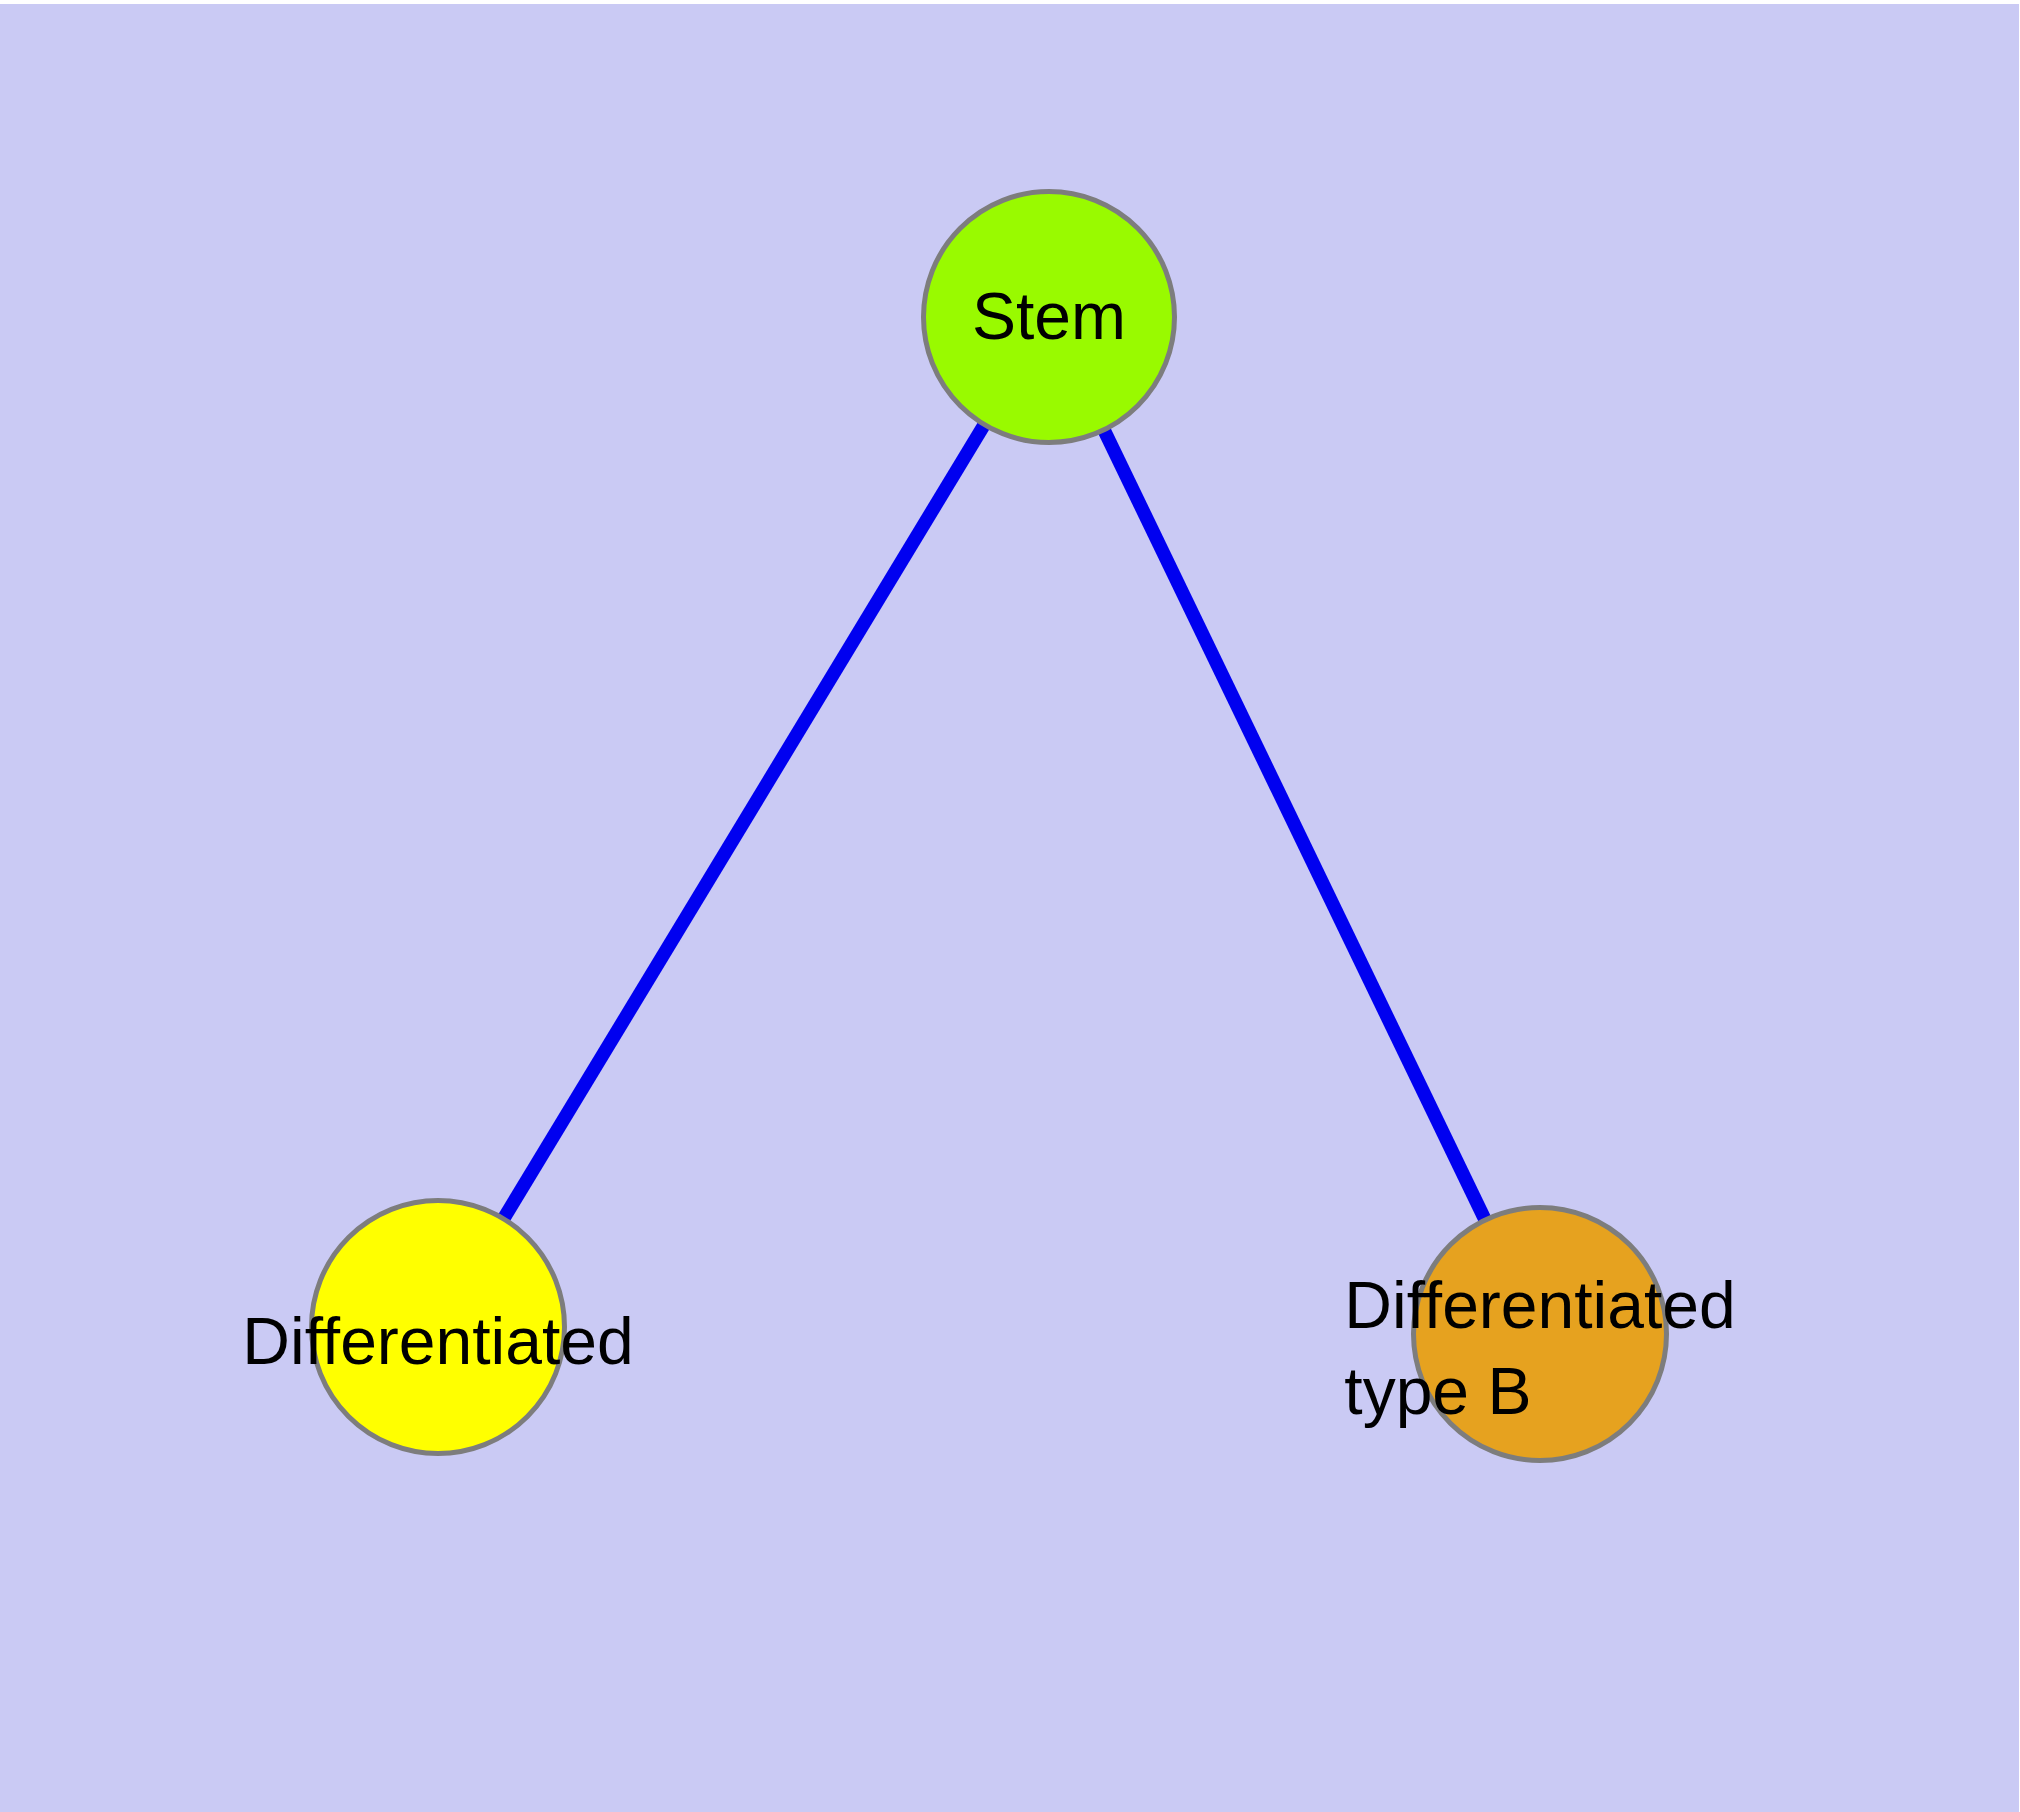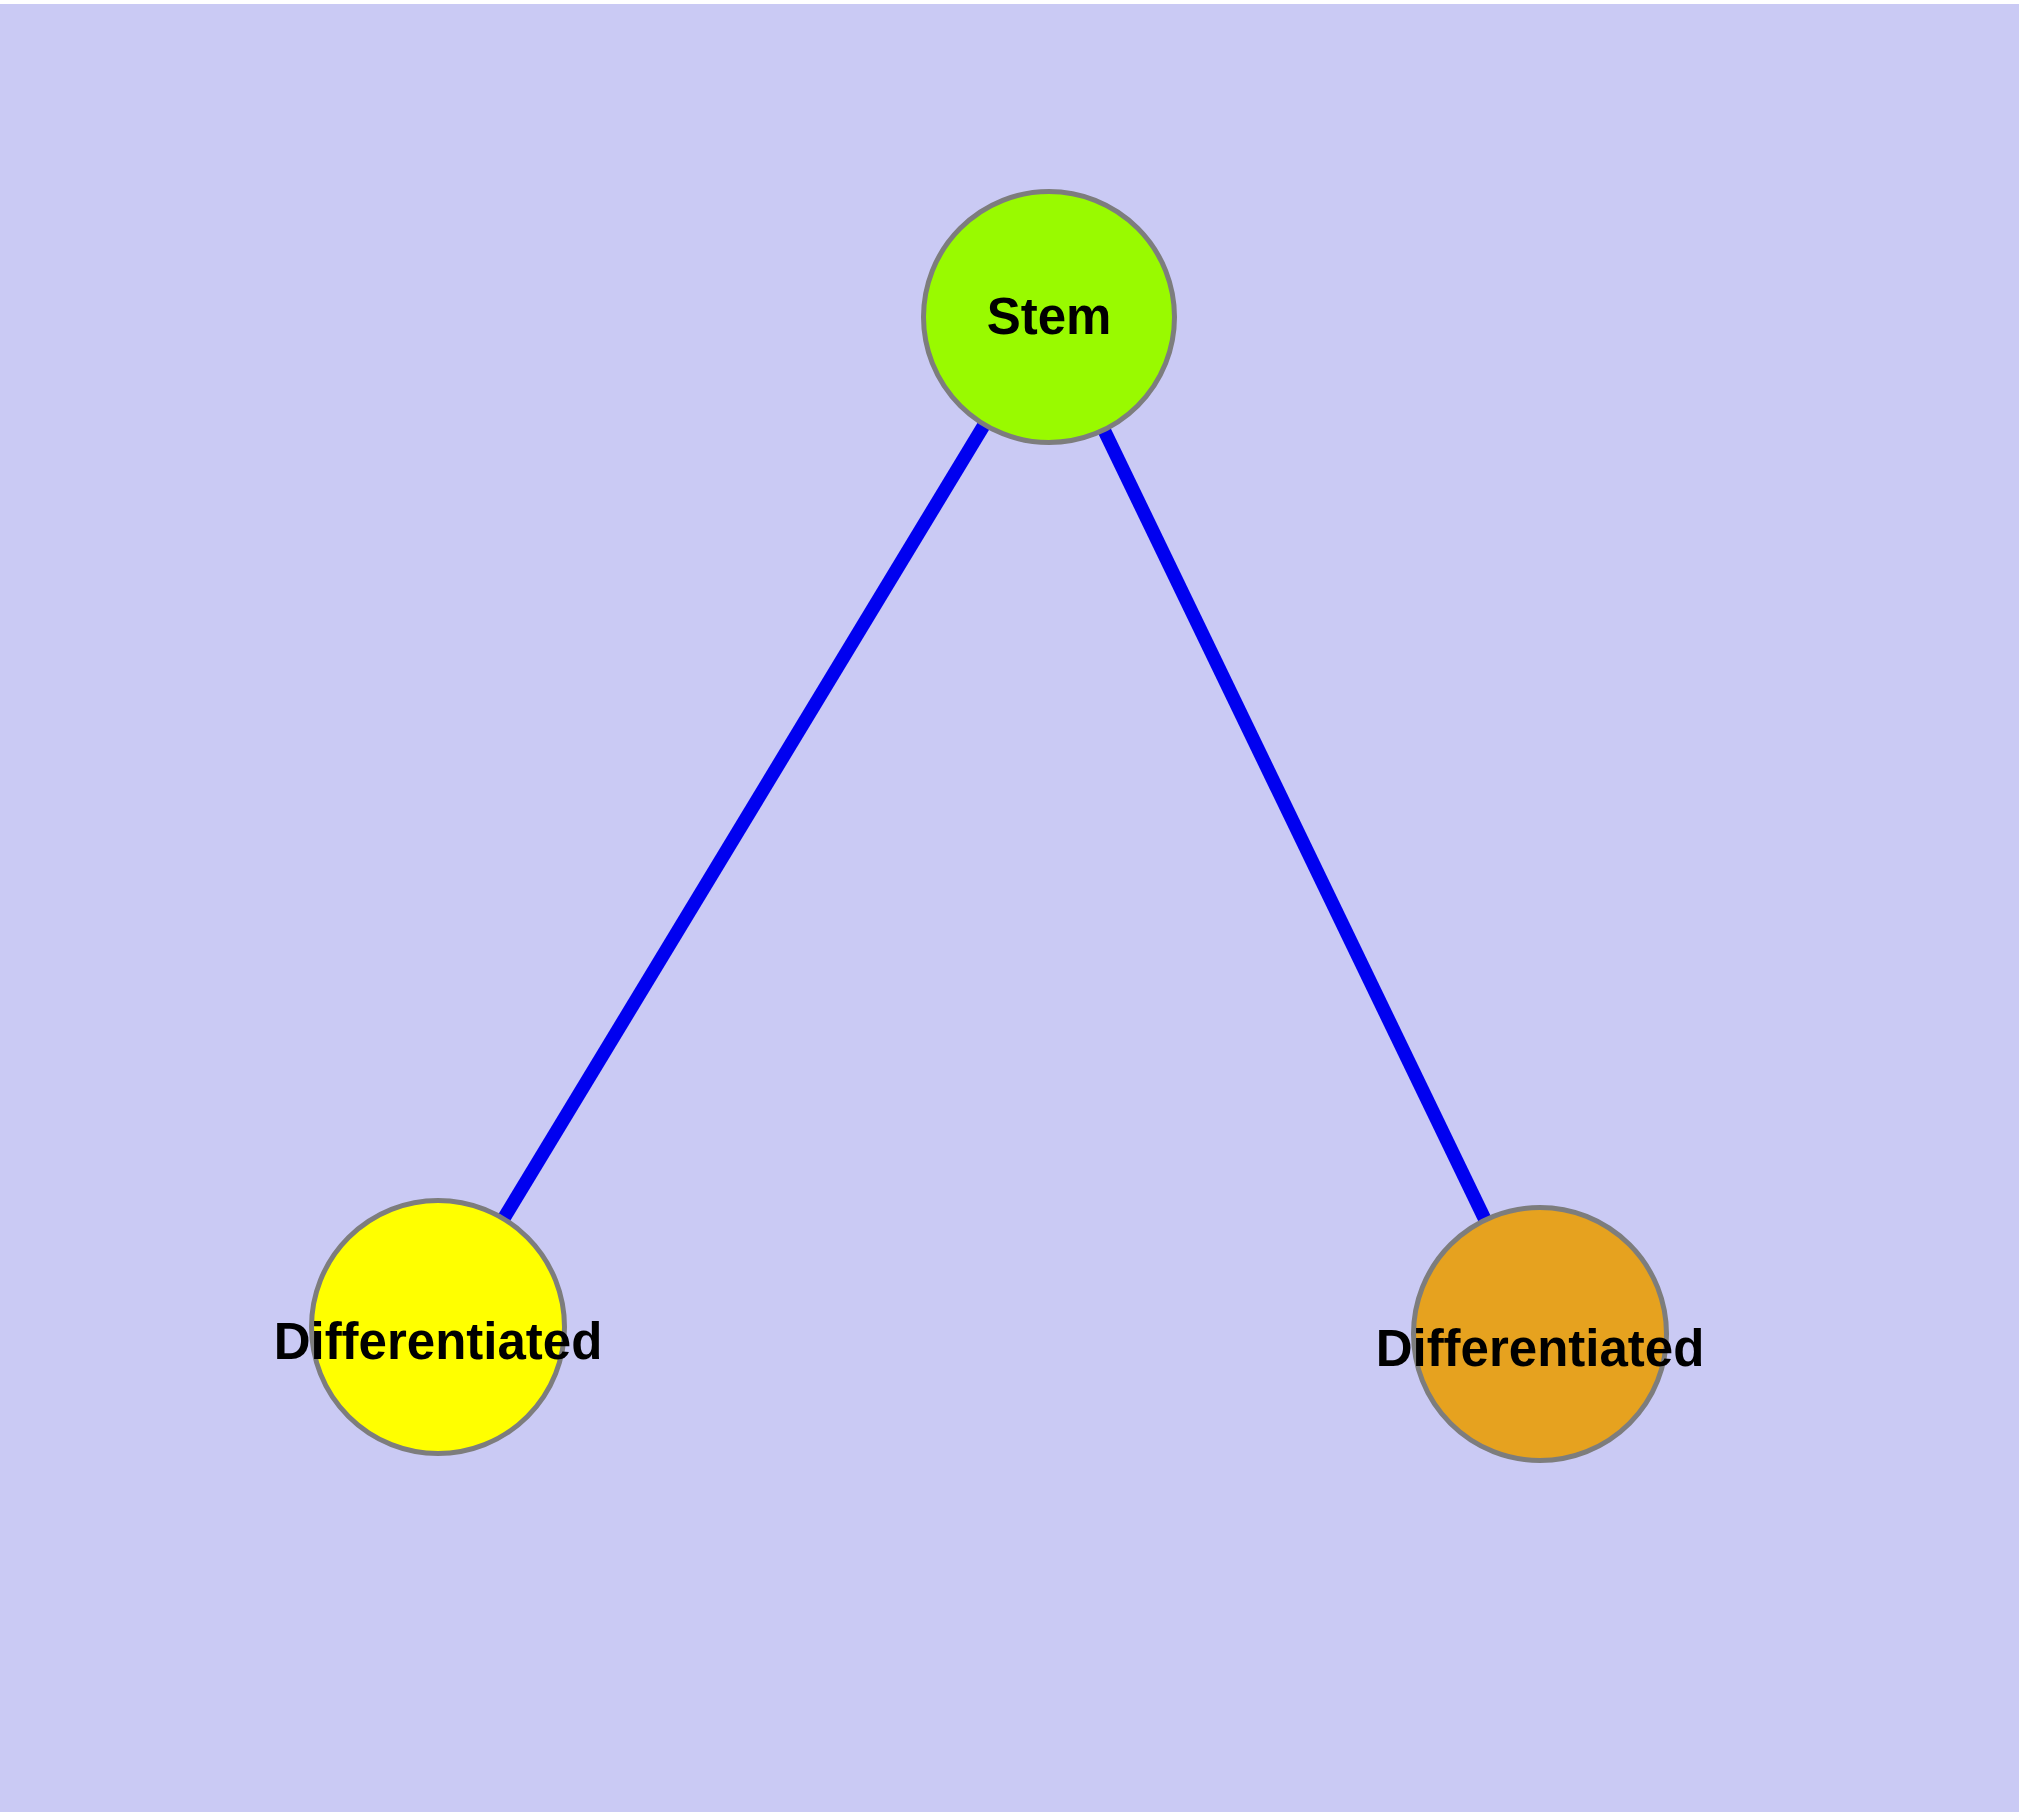--- a/index.html
+++ b/index.html
@@ -34,22 +34,22 @@
     border-radius: 50%;
     border: 5.1px solid #7d7d7d;
     box-sizing: border-box;
     z-index: 2;
   }
   .node-label {
     position: absolute;
     transform: translate(-50%, -50%);
     z-index: 3;
     color: #000000;
-    font-weight: 700;
-    font-size: 51px;
+    font-weight: 400;
+    font-size: 66px;
     line-height: 1.3;
     white-space: nowrap;
   }
   .lbl-line {
     display: block;
     white-space: nowrap;
   }
 </style>
 </head>
 <body style="background: rgb(255, 255, 255);">
@@ -68,14 +68,15 @@
 <div class="node-label" style="left: 1049px; top: 317px; color: rgb(0, 0, 0);">
   <span class="lbl-line">Stem</span>
 </div>
 
 <div class="node-label" style="left: 438px; top: 1342px; color: rgb(0, 0, 0);">
   <span class="lbl-line">Differentiated</span>
 </div>
 
 <div class="node-label" style="left: 1540px; top: 1349px; color: rgb(0, 0, 0);">
   <span class="lbl-line">Differentiated</span>
+  <span class="lbl-line">type B</span>
 </div>
 
 
 </body></html>

